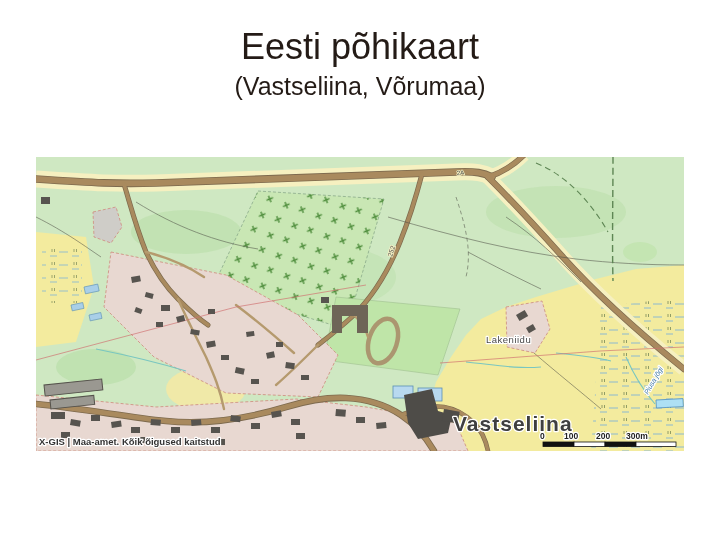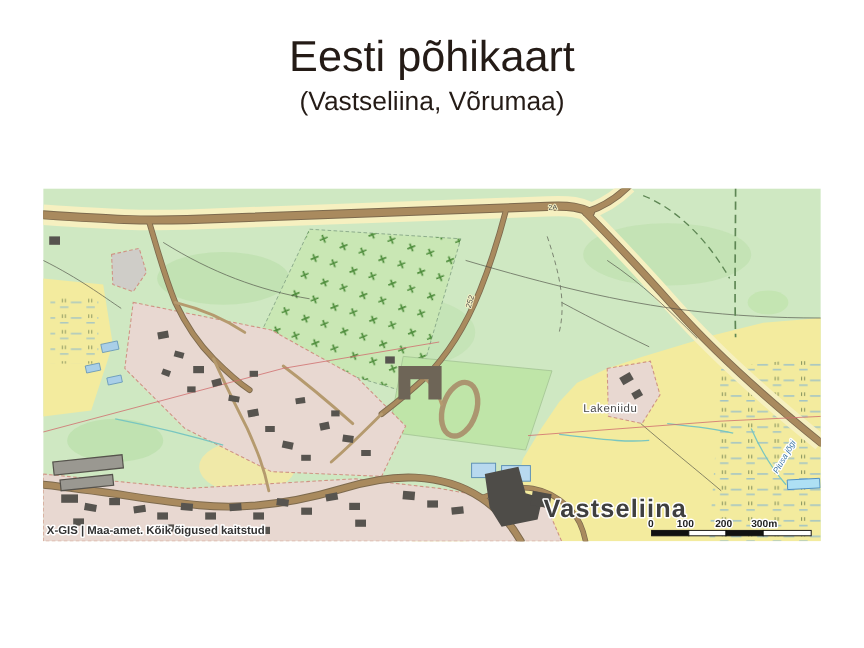--- a/index.html
+++ b/index.html
@@ -1,21 +1,21 @@
 <!DOCTYPE html>
 <html><head>
 <meta charset="utf-8">
 <style>
   html,body{margin:0;padding:0;background:#ffffff;}
   .slide{position:relative;width:720px;height:540px;background:#ffffff;overflow:hidden;
          font-family:"Liberation Sans","DejaVu Sans",sans-serif;}
   .title{position:absolute;top:26px;left:0;width:720px;text-align:center;
          font-size:36px;font-weight:400;color:#241b16;letter-spacing:0px;}
   .subtitle{position:absolute;top:72px;left:0;width:720px;text-align:center;
-         font-size:22px;font-weight:400;color:#241b16;}
+         font-size:25px;font-weight:400;color:#241b16;}
   .mapwrap{position:absolute;left:36px;top:157px;width:704px;height:294px;}
   svg{display:block;}
   text{font-family:"Liberation Sans","DejaVu Sans",sans-serif;}
   .halo{paint-order:stroke;stroke:#ffffff;stroke-width:2.4px;stroke-linejoin:round;}
   .halo-sm{paint-order:stroke;stroke:#f6f1c4;stroke-width:1.6px;stroke-linejoin:round;}
 </style>
 </head>
 <body>
 
 <div class="slide">

